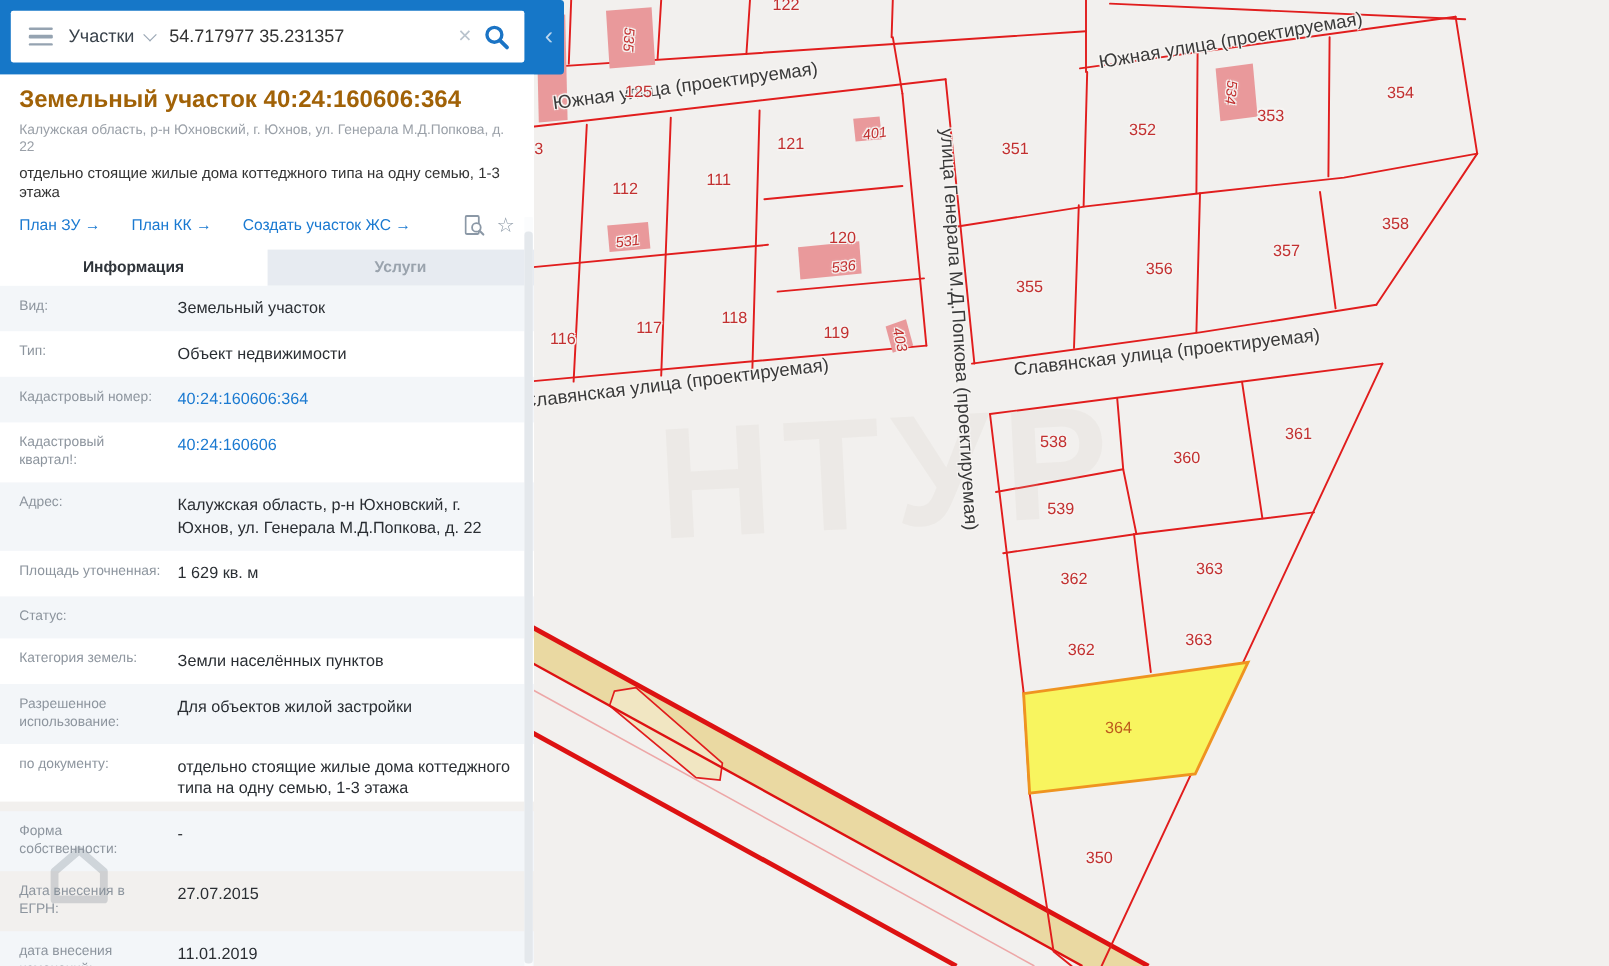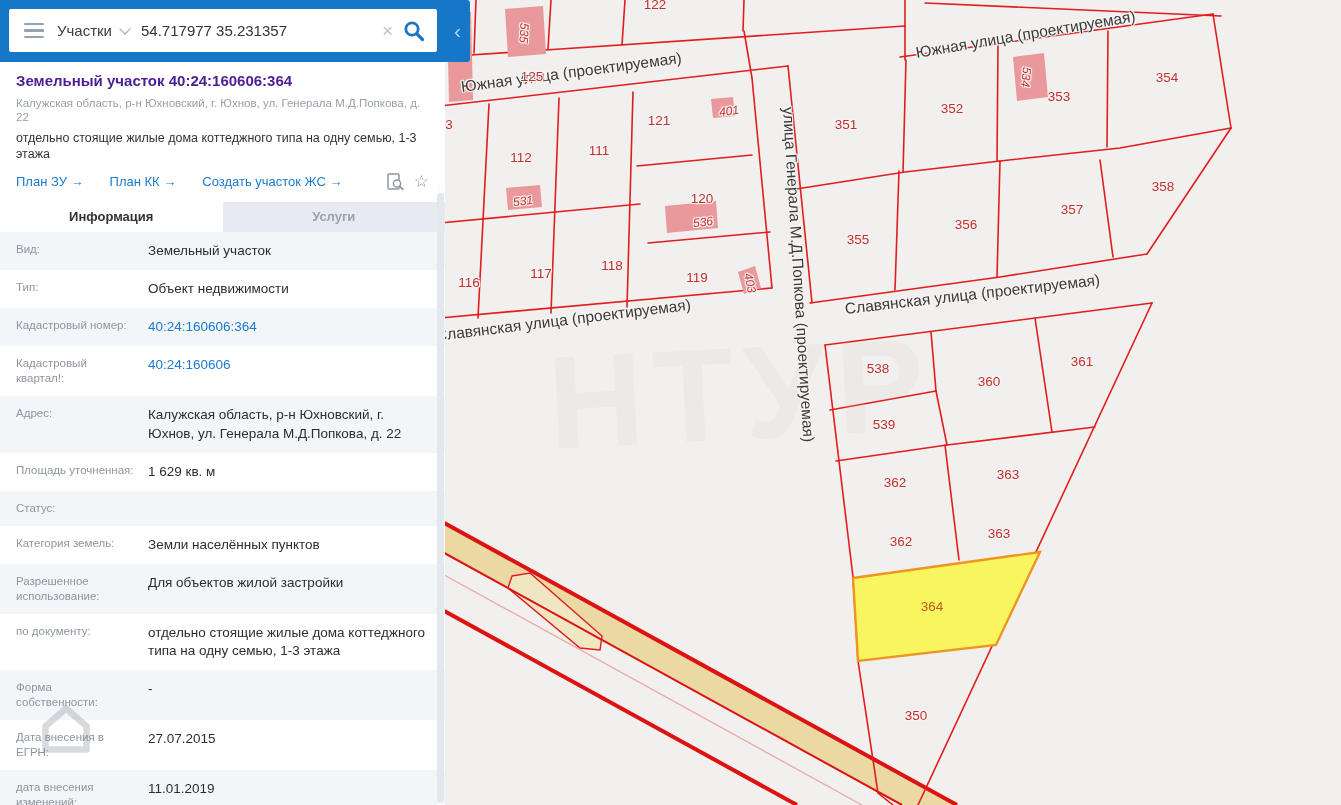--- a/index.html
+++ b/index.html
@@ -13,38 +13,38 @@
       text-shadow:-1px -1px 0 #f6f4f2,1px -1px 0 #f6f4f2,-1px 1px 0 #f6f4f2,1px 1px 0 #f6f4f2,0 0 3px #f6f4f2;}
   .lbl-street{font-size:15.5px;color:#3a3a3a;transform-origin:left center;}
   .lbl-parcel{font-size:13.5px;color:#c23030;transform:translate(-50%,-50%);}
   .lbl-sel{font-size:13.5px;color:#bd5a1c;transform:translate(-50%,-50%);
       text-shadow:-1px -1px 0 #f8f55f,1px -1px 0 #f8f55f,-1px 1px 0 #f8f55f,1px 1px 0 #f8f55f;}
   .lbl-bldg{font-size:12px;font-style:italic;color:#c23030;transform-origin:center center;}
   #map-ghost{position:absolute;left:548px;top:318px;z-index:1;font-size:132px;font-weight:bold;
       letter-spacing:10px;color:#cfc9bf;opacity:0.16;transform:rotate(-3deg);}
 
   
-  #sidebar{position:absolute;left:0;top:0;width:445px;height:805px;background:#fff;z-index:5;}
+  #sidebar{position:absolute;left:0;top:0;width:445px;height:668px;background:#fff;z-index:5;}
   #search-bar{height:62px;background:#1677c8;box-sizing:border-box;padding:9px 8px 9px 9px;}
   #search-box{height:43px;background:#fff;border-radius:2px;display:flex;align-items:center;}
   .ham{display:flex;flex-direction:column;gap:4px;margin:0 13px 0 15px;cursor:pointer;}
   .ham span{display:block;width:20px;height:2.5px;background:#95a3b1;border-radius:1px;}
   #cat-label{font-size:15px;color:#39424b;cursor:pointer;}
   .chev-down{width:7px;height:7px;border-right:1.7px solid #9aa7b4;border-bottom:1.7px solid #9aa7b4;
       transform:rotate(45deg);margin:-4px 10px 0 9px;}
   #search-input{border:none;outline:none;flex:1;font-size:15px;color:#333;
       font-family:"Liberation Sans",sans-serif;background:transparent;}
   .clear-x{font-size:19px;color:#b9c3cd;margin:0 10px 0 4px;cursor:pointer;line-height:1;}
   .mag{margin-right:12px;cursor:pointer;}
   #collapse-tab{position:absolute;left:445px;top:0;width:25px;height:62px;background:#1677c8;
       border-radius:0 3px 3px 0;z-index:6;display:flex;align-items:center;justify-content:center;
       color:#bcd7ef;font-size:21px;cursor:pointer;}
 
   #panel-top{padding:10px 16px 0 16px;}
-  #obj-title{font-size:15px;font-weight:bold;color:#4c1d95;}
+  #obj-title{font-size:20px;font-weight:bold;color:#a16207;}
   #obj-subtitle{margin-top:7px;font-size:11.5px;color:#9aa0a8;line-height:1.25;}
   #obj-desc{margin-top:5px;font-size:12.5px;color:#333;line-height:1.32;}
   #links-row{margin-top:10px;display:flex;align-items:center;gap:26px;}
   #links-row a{font-size:13px;color:#1b7ad1;text-decoration:none;cursor:pointer;white-space:nowrap;}
   #links-icons{margin-left:auto;display:flex;align-items:center;gap:10px;color:#8b98a6;}
   .star{font-size:17px;color:#8b98a6;cursor:pointer;line-height:1;}
 
   #tabs{margin-top:11px;display:flex;height:30px;}
   .tab{flex:1;display:flex;align-items:center;justify-content:center;
       font-size:13px;font-weight:bold;cursor:pointer;}

